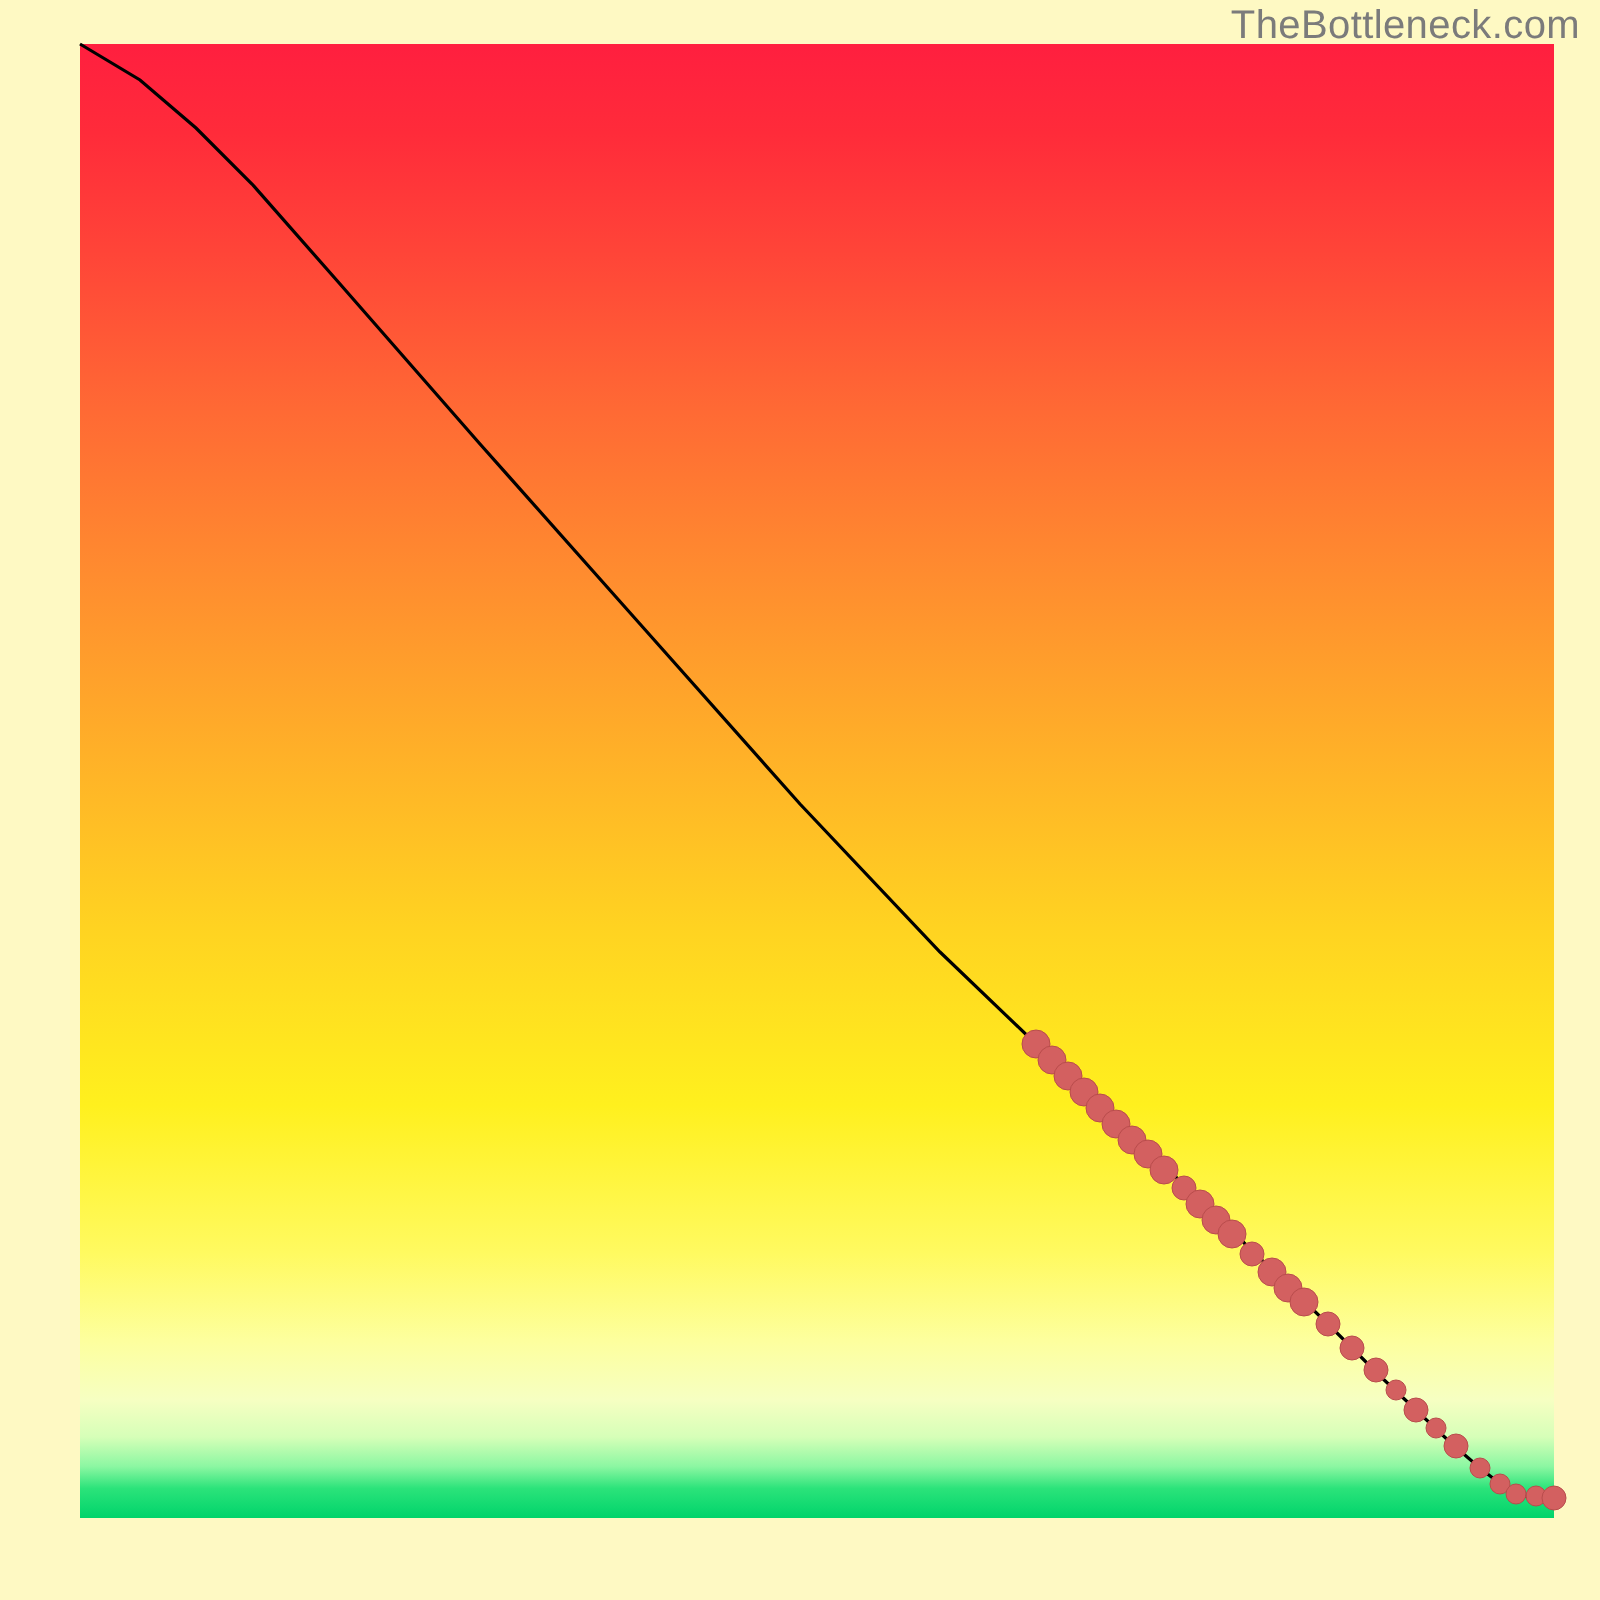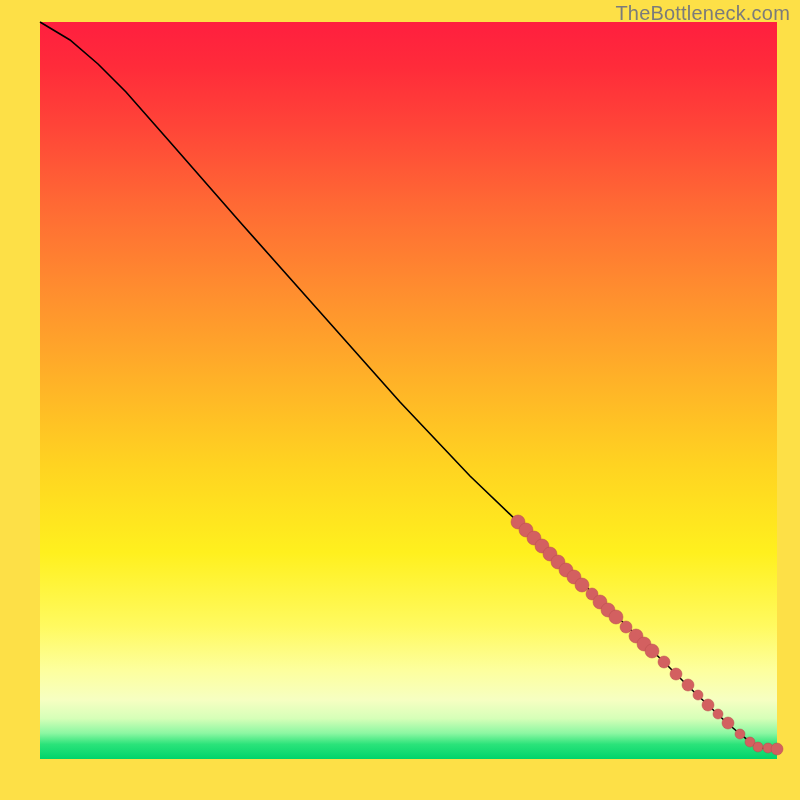--- a/index.html
+++ b/index.html
@@ -7,21 +7,21 @@
     width: 800px;
     height: 800px;
     background: #000;
     position: relative;
     font-family: Arial, Helvetica, sans-serif;
     overflow: hidden;
   }
   .frame {
     position: absolute;
     inset: 0;
-    background: #fde047;
+    background: #fef9c3;
   }
   .plot-area {
     position: absolute;
     left: 40px;
     top: 22px;
     width: 737px;
     height: 737px;
     
     background: linear-gradient(
       to bottom,

